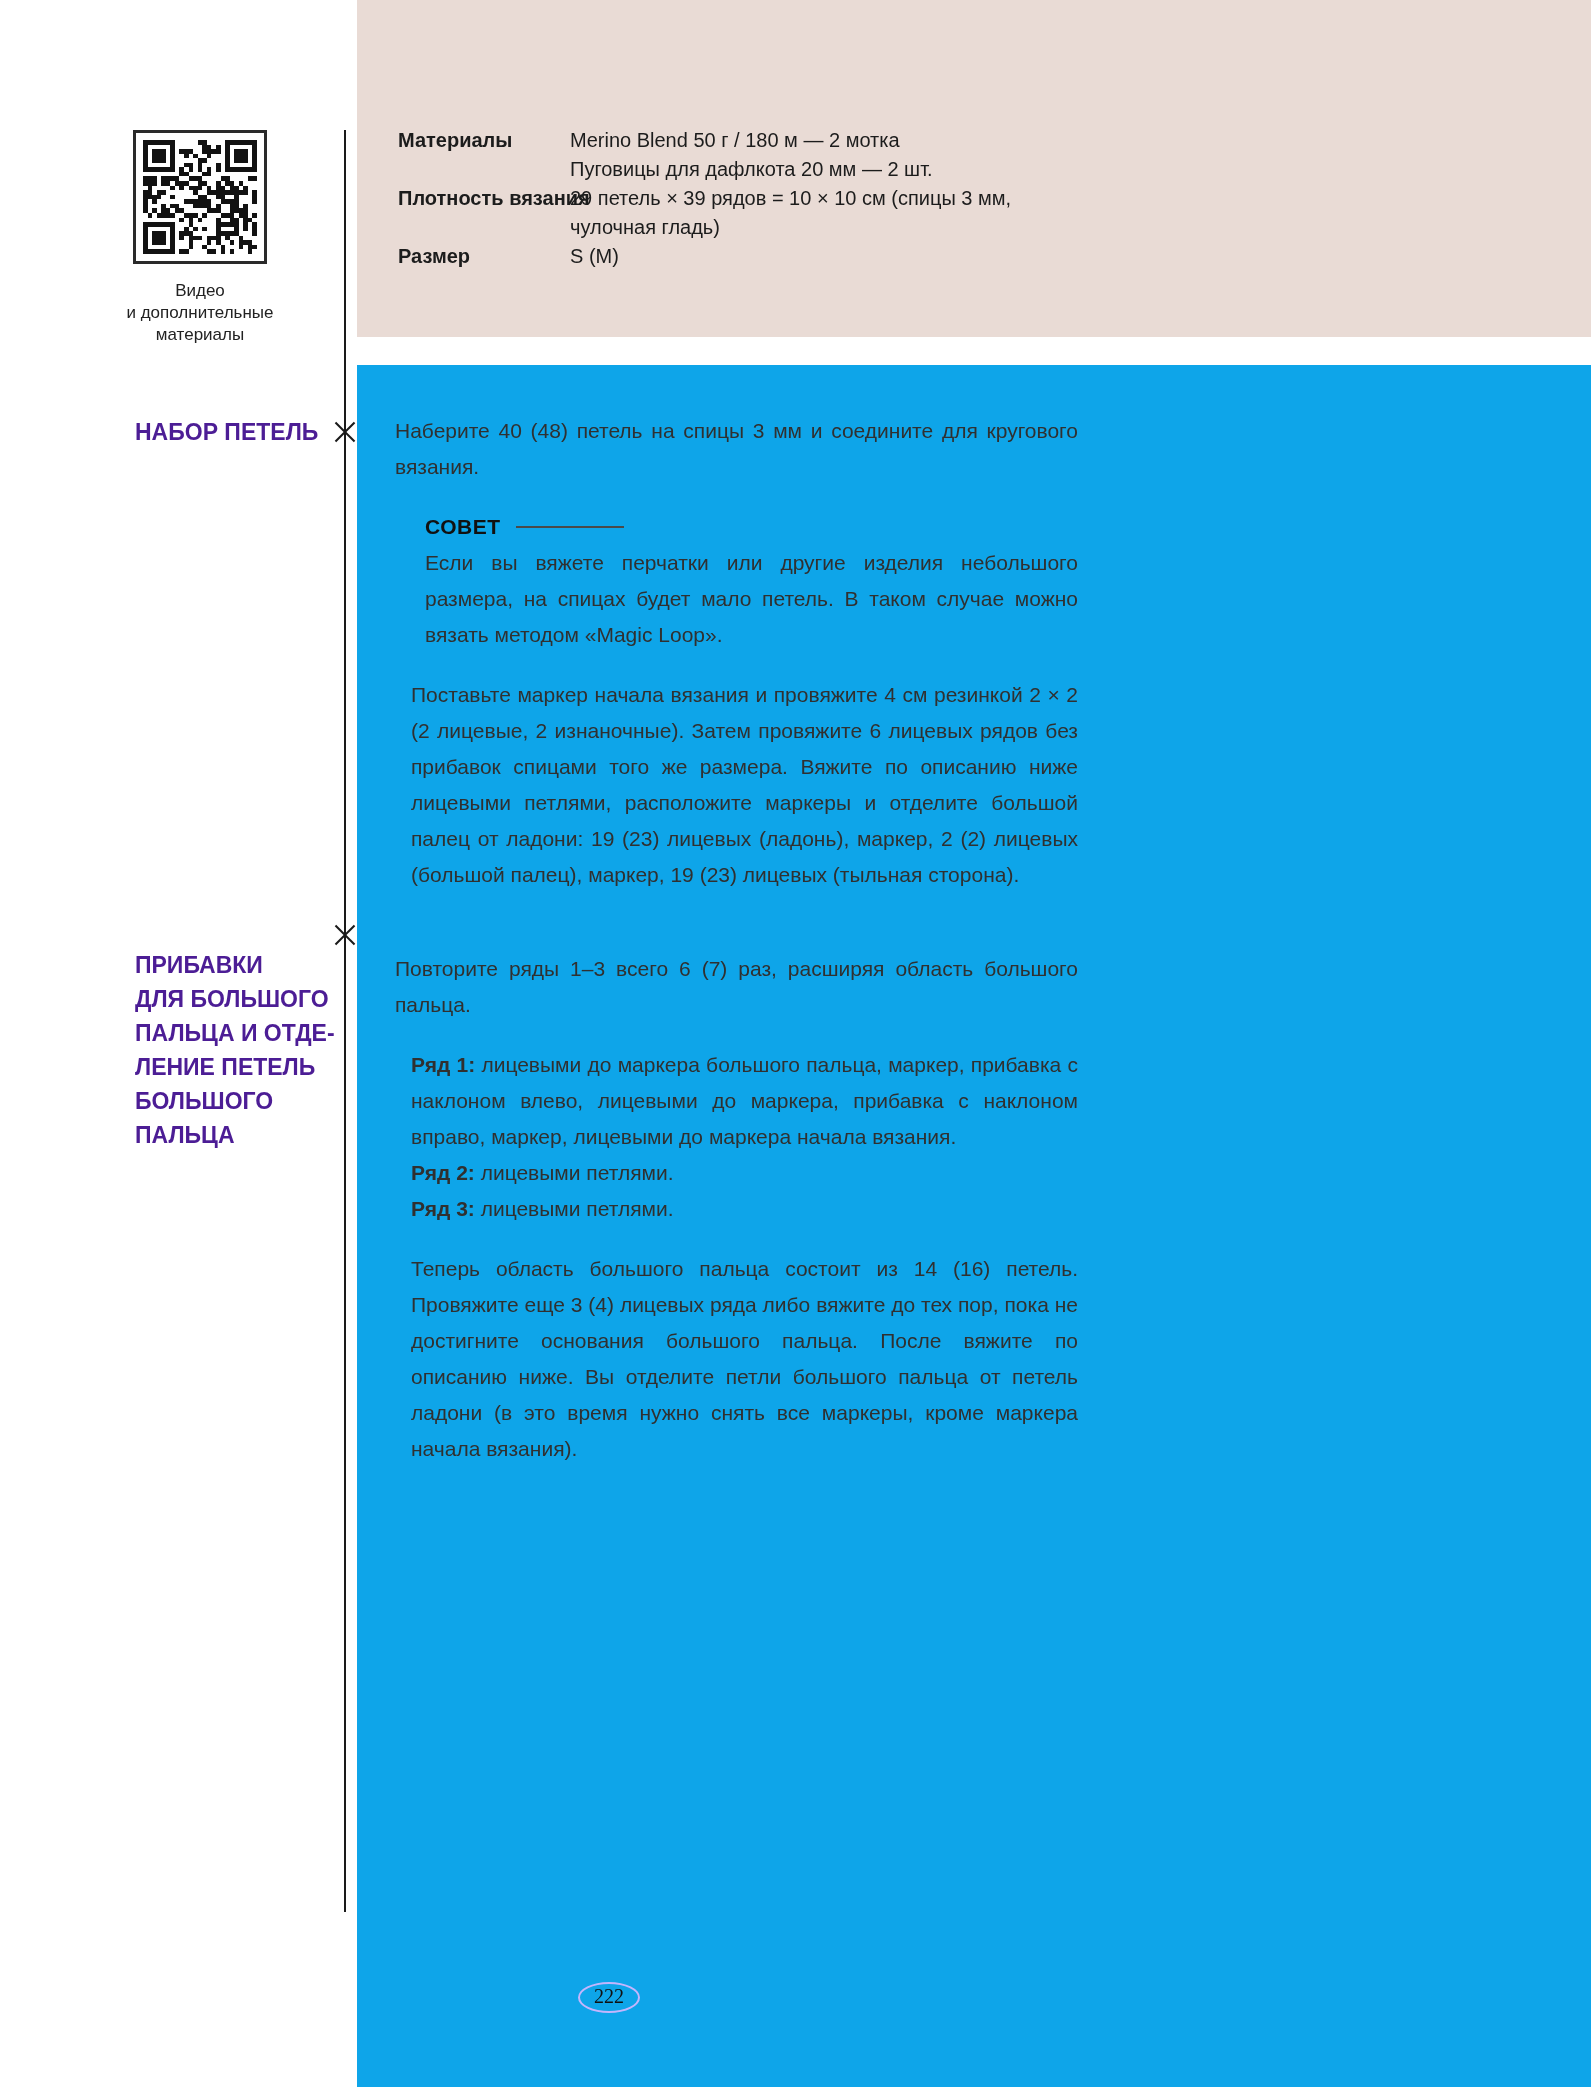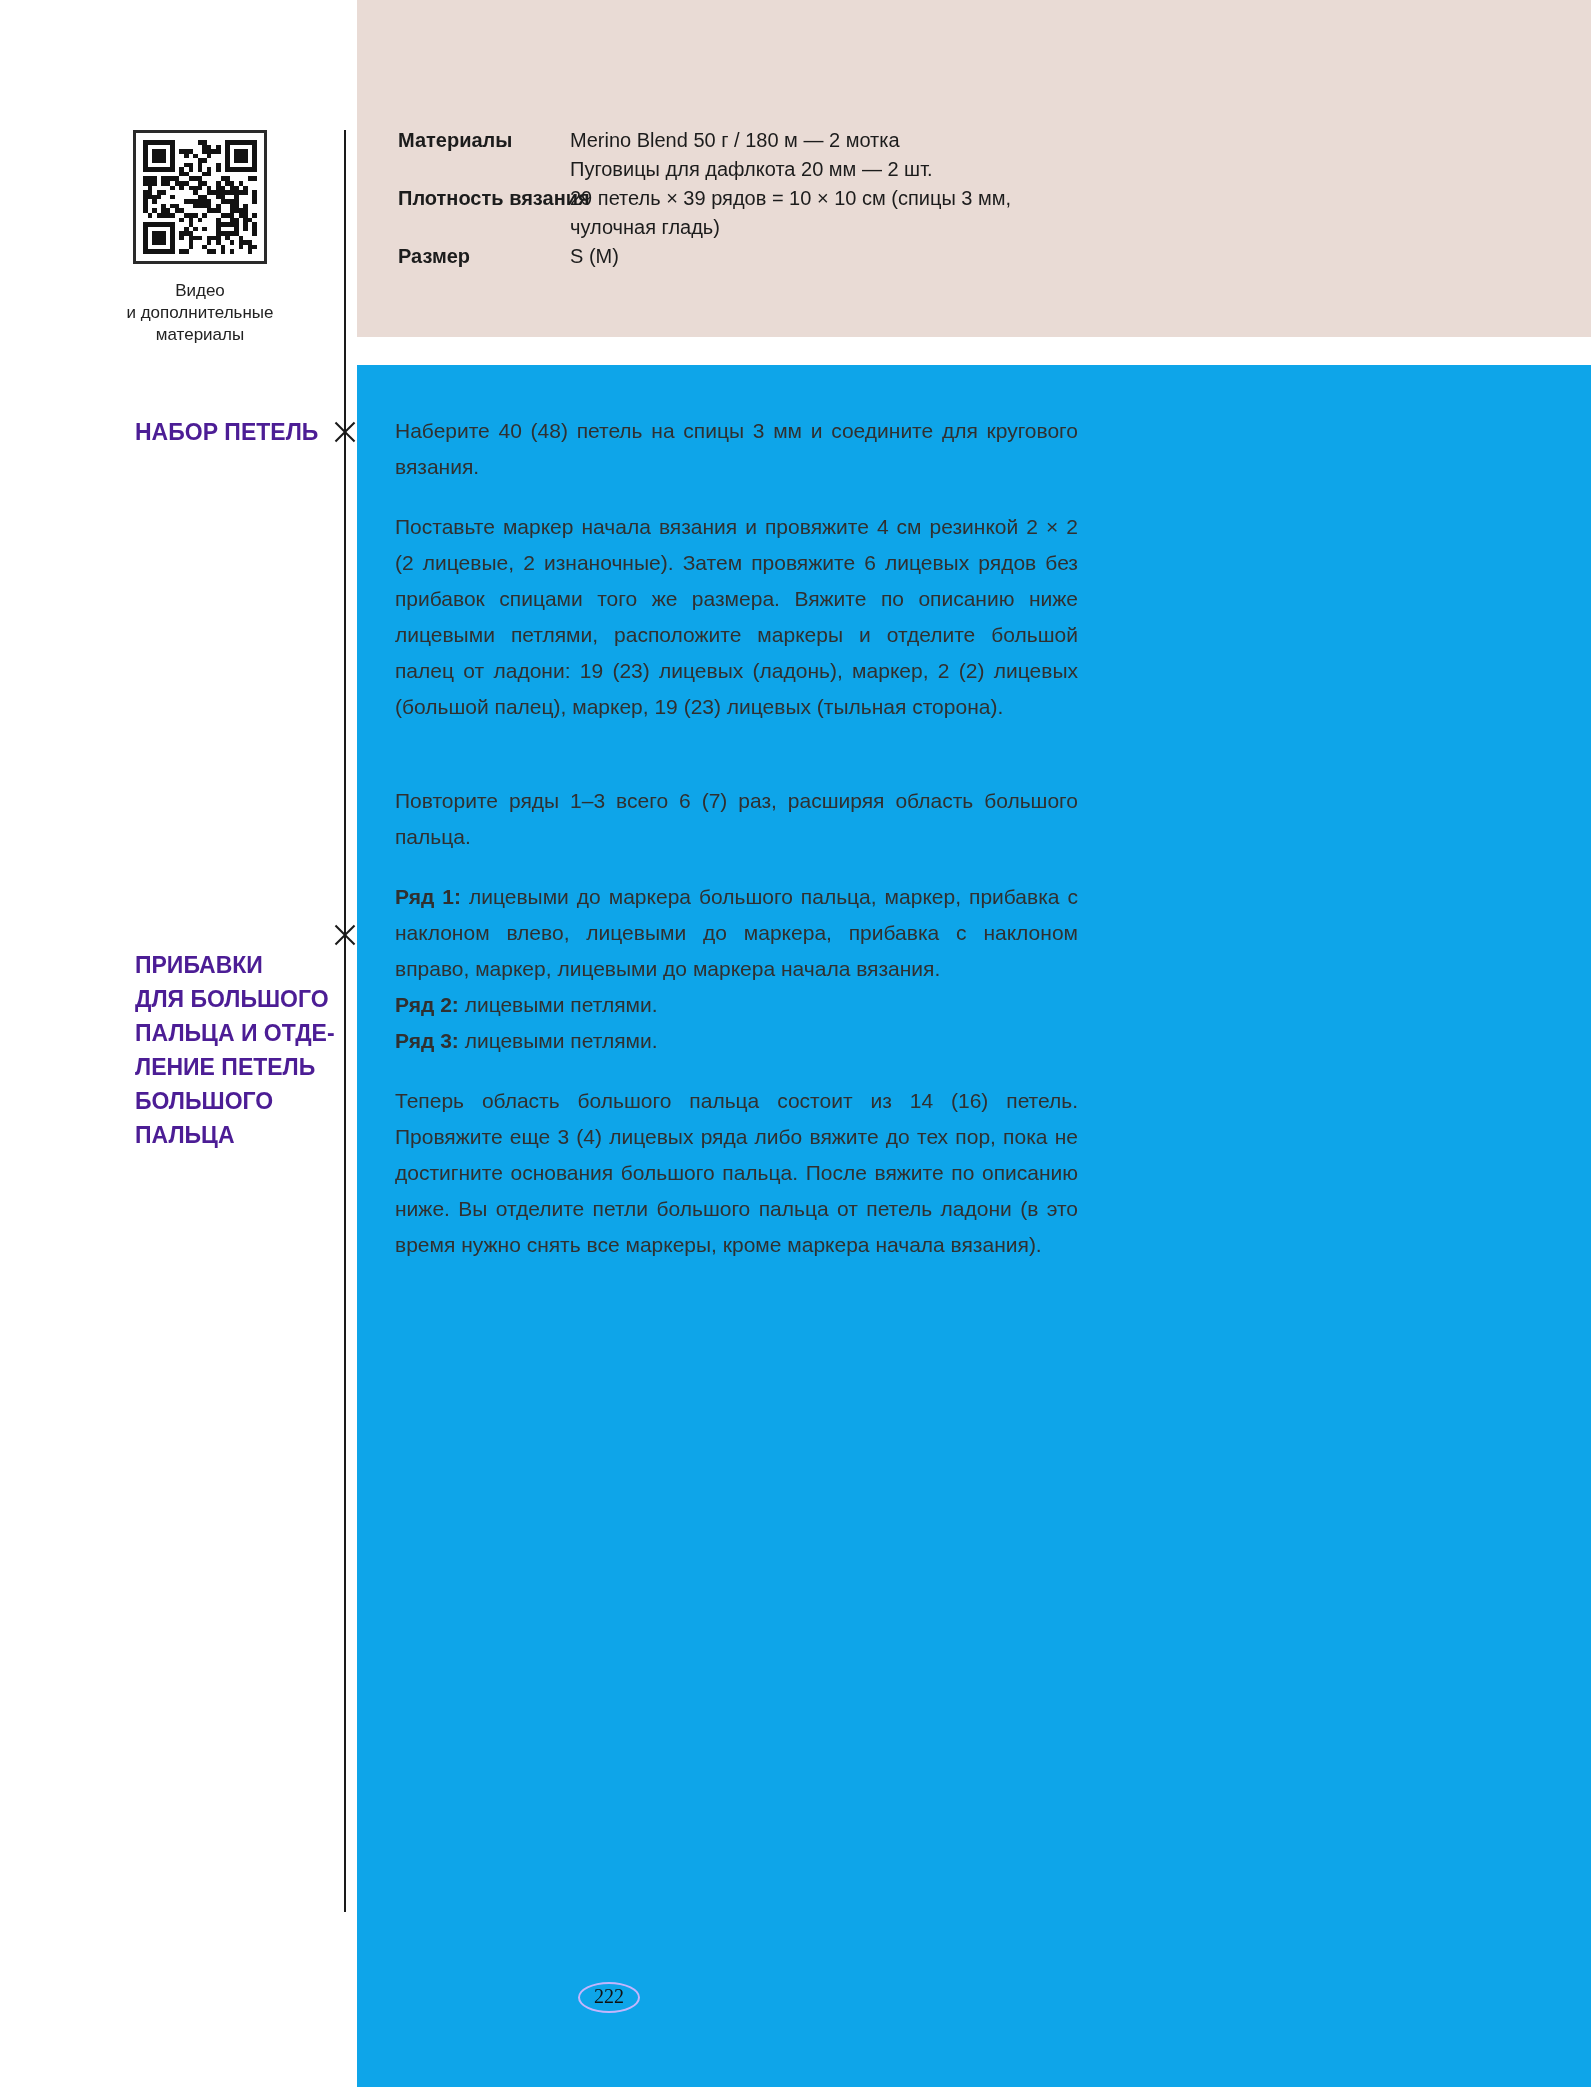--- a/index.html
+++ b/index.html
@@ -41,21 +41,21 @@
   
   .content-box {
     position:absolute; left:357px; top:365px; right:0; bottom:0;
     background:#0ea5e9; padding:48px 0 0 38px;
   }
   .content-inner { width:683px; }
   .body-p {
     font-size:21px; line-height:36px; color:#303030;
     text-align:justify;
   }
-  .mt24 { margin-top:24px; }
+  .mt24 { margin-top:24px;margin-left:16px; }
   .mt30 { margin-top:30px; }
   .tip { margin:24px 0 0 30px; width:653px; }
   .tip-title-row { display:flex; align-items:center; height:36px; }
   .tip-title { font-weight:bold; font-size:21px; color:#111111; letter-spacing:0.5px; }
   .tip-line { width:108px; height:2px; background:#4a4a4a; margin-left:16px; }
 
   
   .sec-heading {
     position:absolute; left:135px; width:215px;
     font-size:23px; line-height:34px; font-weight:bold; color:#4c1d95;
@@ -433,20 +433,27 @@
     <div>ЛЕНИЕ ПЕТЕЛЬ</div>
     <div>БОЛЬШОГО</div>
     <div>ПАЛЬЦА</div>
   </div>
 
   <div class="content-box">
     <div class="content-inner">
 
       <p class="body-p">Наберите 40 (48) петель на спицы 3 мм и соедините для кругового вязания.</p>
 
+      <div class="tip">
+        <div class="tip-title-row">
+          <span class="tip-title">СОВЕТ</span>
+          <span class="tip-line"></span>
+        </div>
+        <p class="body-p">Если вы вяжете перчатки или другие изделия небольшого размера, на спицах будет мало петель. В таком случае можно вязать методом «Magic Loop».</p>
+      </div>
 
       <p class="body-p mt24">Поставьте маркер начала вязания и провяжите 4 см резинкой 2 × 2 (2 лицевые, 2 изнаночные). Затем провяжите 6 лицевых рядов без прибавок спицами того же размера. Вяжите по описанию ниже лицевыми петлями, расположите маркеры и отделите большой палец от ладони: 19 (23) лицевых (ладонь), маркер, 2 (2) лицевых (большой палец), маркер, 19 (23) лицевых (тыльная сторона).</p>
 
       <p class="body-p mt30" style="margin-top:30px; padding-top:28px;">Повторите ряды 1–3 всего 6 (7) раз, расширяя область большого пальца.</p>
 
       <div class="mt24">
         <p class="body-p"><b>Ряд 1:</b><span> лицевыми до маркера большого пальца, маркер, прибавка с наклоном влево, лицевыми до маркера, прибавка с наклоном вправо, маркер, лицевыми до маркера начала вязания.</span></p>
         <p class="body-p"><b>Ряд 2:</b><span> лицевыми петлями.</span></p>
         <p class="body-p"><b>Ряд 3:</b><span> лицевыми петлями.</span></p>
       </div>

